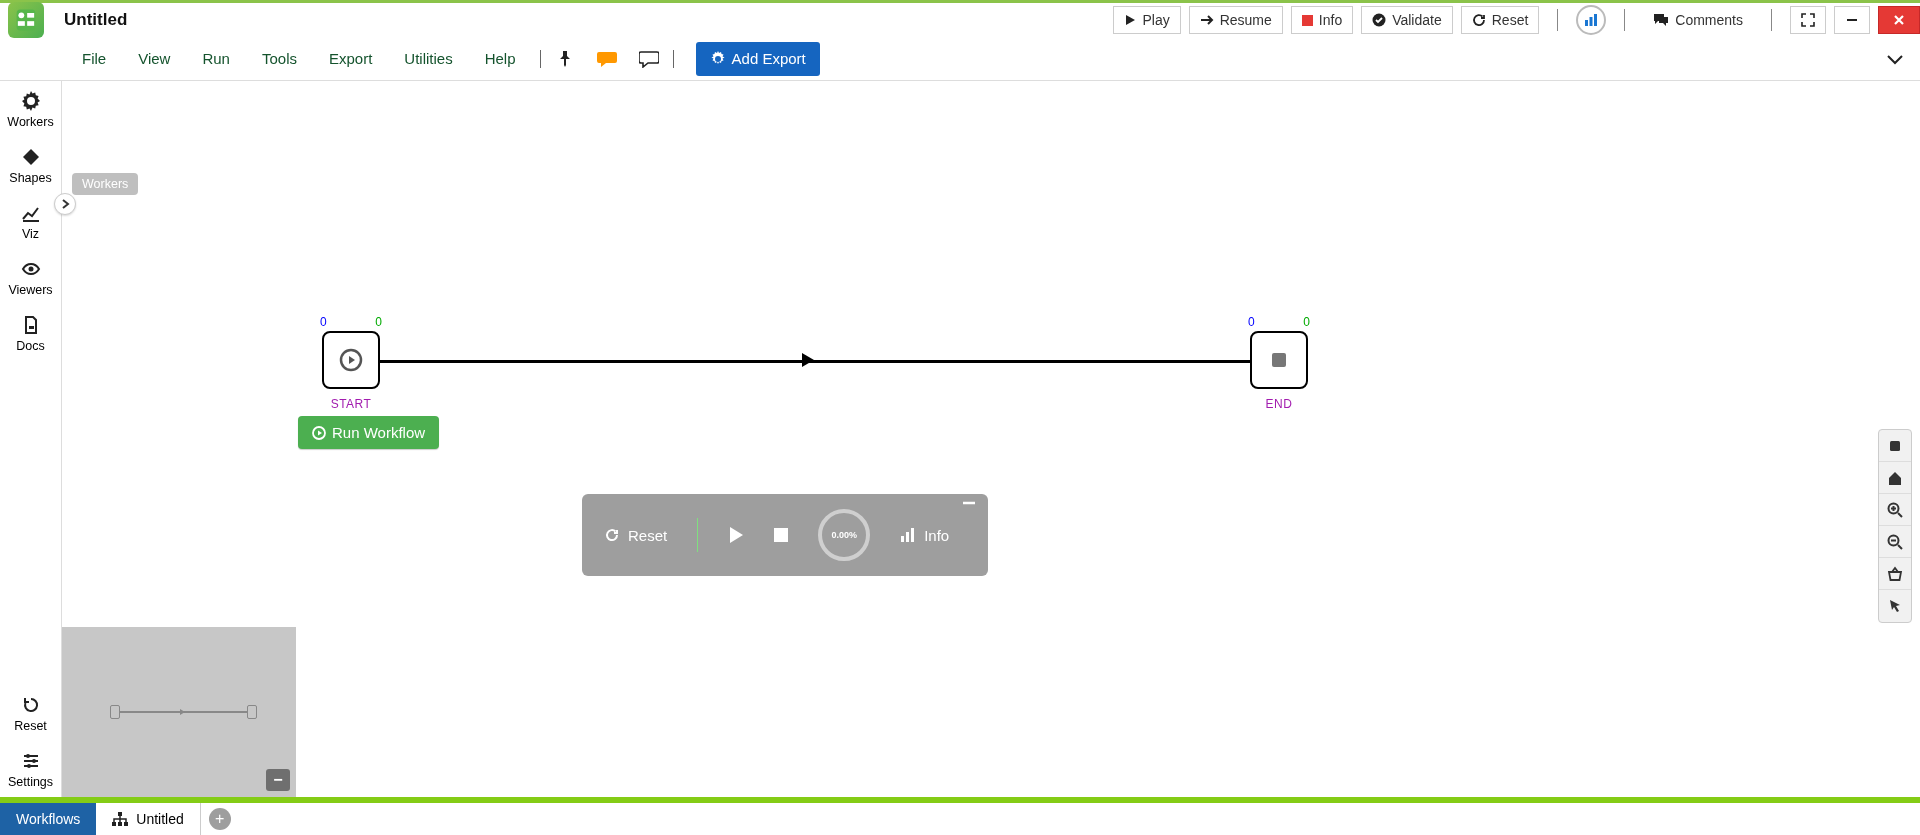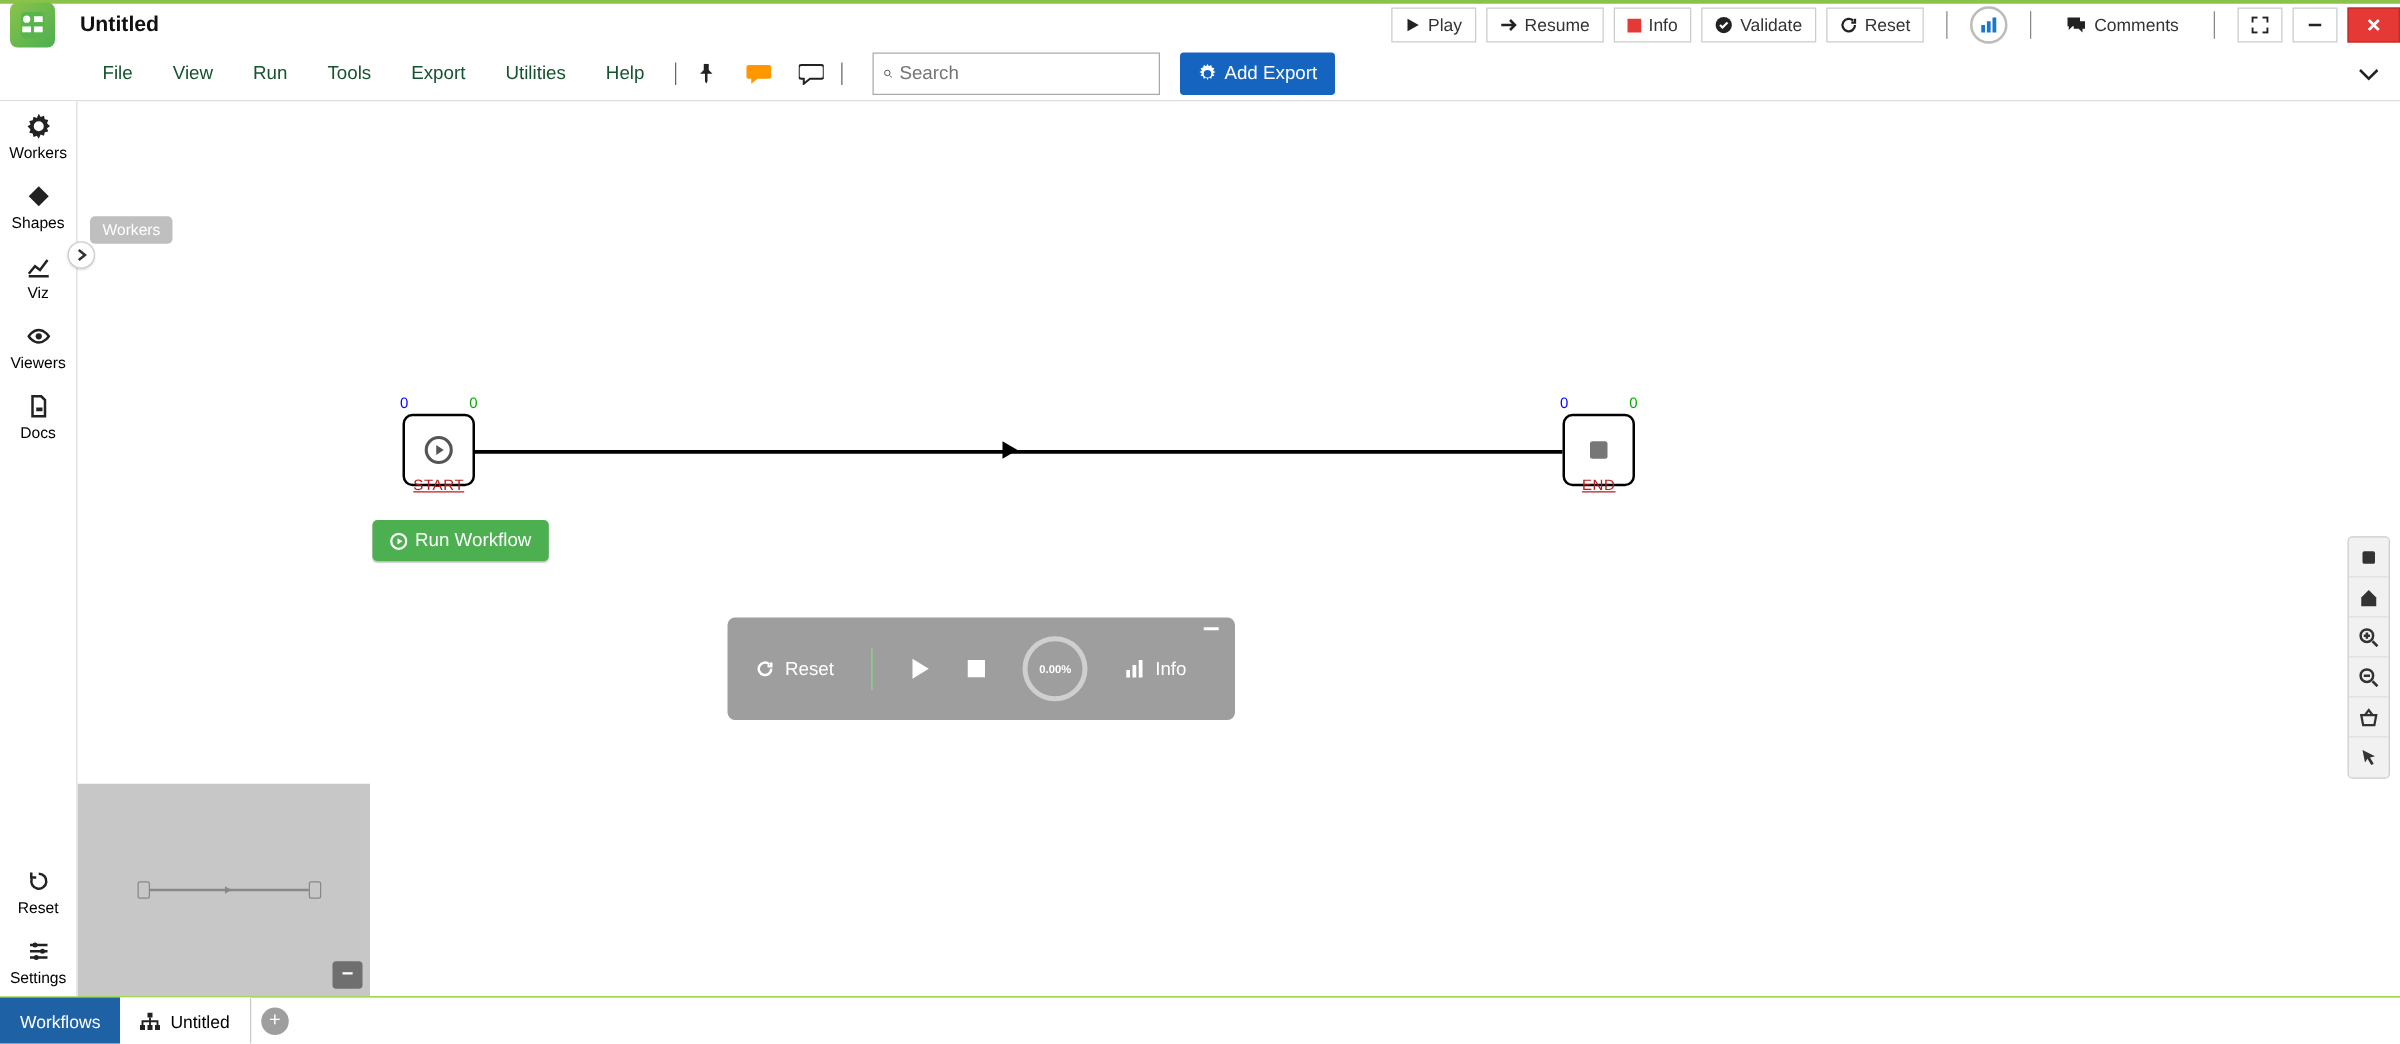--- a/index.html
+++ b/index.html
@@ -41,21 +41,21 @@
 .side-spacer{flex:1;}
 .tooltip{ position:absolute; top:92px; left:72px; background:#bfbfbf; color:#fff; padding:4px 10px; border-radius:4px; font-size:12.5px;}
 .side-chevron-out{position:absolute; left:54px; top:112px; width:22px; height:22px; border-radius:50%; background:#fff; border:1px solid #ccc; display:flex; align-items:center; justify-content:center; cursor:pointer; box-shadow:0 1px 2px rgba(0,0,0,.15);}
 
 
 .canvas-wrap{ flex:1; position:relative; overflow:hidden; }
 .canvas{ position:absolute; inset:0; }
 .node{ position:absolute; width:58px; height:58px; border:2.5px solid #000; border-radius:8px; background:#fff; display:flex; align-items:center; justify-content:center; }
 .node .port-blue{position:absolute; top:-18px; left:-4px; font-size:12px; color:#00f;}
 .node .port-green{position:absolute; top:-18px; right:-4px; font-size:12px; color:#0a0;}
-.node-label{ position:absolute; top:48px; left:50%; transform:translateX(-50%); font-size:12px; letter-spacing:0.5px; color:#b91c1c;text-decoration:underline;}
+.node-label{ position:absolute; top:64px; left:50%; transform:translateX(-50%); font-size:12px; letter-spacing:0.5px; color:#a21caf;}
 .start-node{ left:260px; top:250px;}
 .end-node{ left:1188px; top:250px;}
 .edge{ position:absolute; top:279px; left:318px; width:870px; height:2.5px; background:#000;}
 .arrowhead{position:absolute; top:272px; left:740px; width:0; height:0; border-left:12px solid #000; border-top:7px solid transparent; border-bottom:7px solid transparent;}
 .run-wf-btn{ position:absolute; left:236px; top:335px; background:#4caf50; color:#fff; border:none; padding:8px 14px; font-size:15px; display:flex; align-items:center; gap:6px; border-radius:4px; cursor:pointer; box-shadow:0 1px 1px rgba(0,0,0,.2);}
 
 
 .minimap{ position:absolute; left:0; bottom:0; width:234px; height:170px; background:#c7c7c7; }
 .minimap-node{position:absolute; width:10px; height:14px; border:1.5px solid #888; border-radius:2px; background:#c7c7c7;}
 .minimap-close{ position:absolute; right:6px; bottom:6px; width:24px; height:22px; background:#6f6f6f; border-radius:3px; color:#fff; display:flex; align-items:center; justify-content:center; font-size:16px; font-weight:700; cursor:pointer;}
@@ -67,21 +67,21 @@
 .vgreenline{width:1px; height:34px; background:#7fe07f;}
 .circle-progress{ width:52px; height:52px; border:4px solid #cfcfcf; border-radius:50%; display:flex; align-items:center; justify-content:center; font-size:9px; font-weight:700;}
 
 
 .right-toolbar{ position:absolute; right:8px; top:348px; width:34px; background:#f1f1f1; border:1px solid #ccc; border-radius:4px; display:flex; flex-direction:column; }
 .rt-btn{ height:32px; display:flex; align-items:center; justify-content:center; border-bottom:1px solid #ddd; color:#333; cursor:pointer;}
 .rt-btn:last-child{border-bottom:none;}
 .rt-btn svg{width:16px;height:16px;}
 
 
-.tab-bar{ height:38px; display:flex; align-items:stretch; border-top:1px solid #84cc16; }
+.tab-bar{ height:38px; display:flex; align-items:stretch; border-top:6px solid #84cc16; }
 .tab{ padding:0 16px; display:flex; align-items:center; gap:8px; font-size:14px; border-right:1px solid #ccc; background:#fff; cursor:pointer;}
 .tab.active{ background:#1e62a5; color:#fff; border-right:none;}
 .tab-add{ width:38px; display:flex; align-items:center; justify-content:center; }
 .tab-add-circle{width:22px; height:22px; border-radius:50%; background:#9e9e9e; color:#fff; display:flex; align-items:center; justify-content:center; font-size:16px; cursor:pointer;}
 
 svg{display:block;}
 </style>
 </head>
 <body>
 <div class="app">
@@ -183,27 +183,20 @@
     <svg width="20" height="18" viewBox="0 0 20 18">
           <path d="M2 2h16a2 2 0 0 1 2 2v7a2 2 0 0 1-2 2H9l-5 4v-4H2a2 2 0 0 1-2-2V4a2 2 0 0 1 2-2z" fill="#ff9800"></path>
         </svg>
   </div>
   <div class="icon-btn" style="margin-left:10px;">
     <svg width="20" height="18" viewBox="0 0 20 18">
           <path d="M2 2h16a2 2 0 0 1 2 2v7a2 2 0 0 1-2 2H9l-5 4v-4H2a2 2 0 0 1-2-2V4a2 2 0 0 1 2-2z" fill="none" stroke="#222" stroke-width="1.6"></path>
         </svg>
   </div>
   <div class="msep"></div>
-  <div class="search-wrap">
-    <svg width="16" height="16" viewBox="0 0 16 16">
-          <circle cx="6.5" cy="6.5" r="5" fill="none" stroke="#555" stroke-width="1.8"></circle>
-          <path d="M11 11l4 4" stroke="#555" stroke-width="1.8"></path>
-        </svg>
-    <input placeholder="Search" style="">
-  </div>
   <button class="add-worker">
     <svg width="16" height="16" viewBox="0 0 16 16">
           <path d="M8 5a3 3 0 1 0 0 6 3 3 0 0 0 0-6zM8 0l1 2 2-1 .5 2 2 .5-1 2 2 1-2 1 1 2-2 .5-.5 2-2-1-1 2-1-2-2 1-.5-2-2-.5 1-2-2-1 2-1-1-2 2-.5.5-2 2 1z" fill="#fff"></path>
         </svg>
     <span>Add Export</span>
   </button>
   <div class="menu-right-chevron">
     <svg width="18" height="12" viewBox="0 0 18 12">
           <path d="M2 3l7 7 7-7" stroke="#222" stroke-width="2" fill="none"></path>
         </svg>

